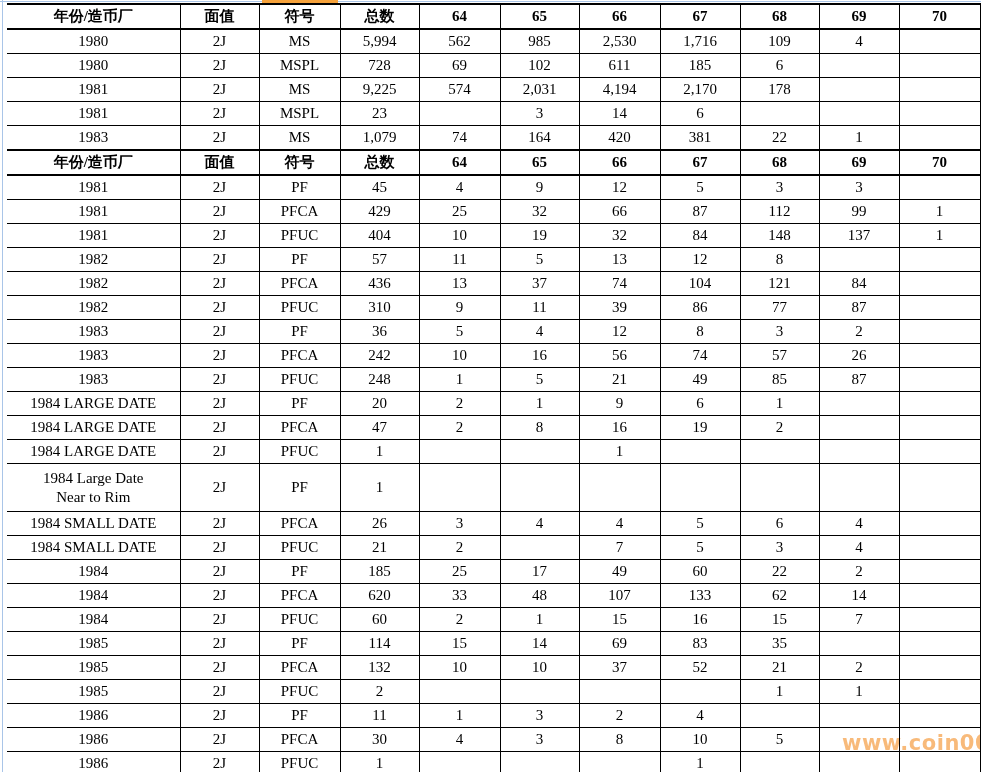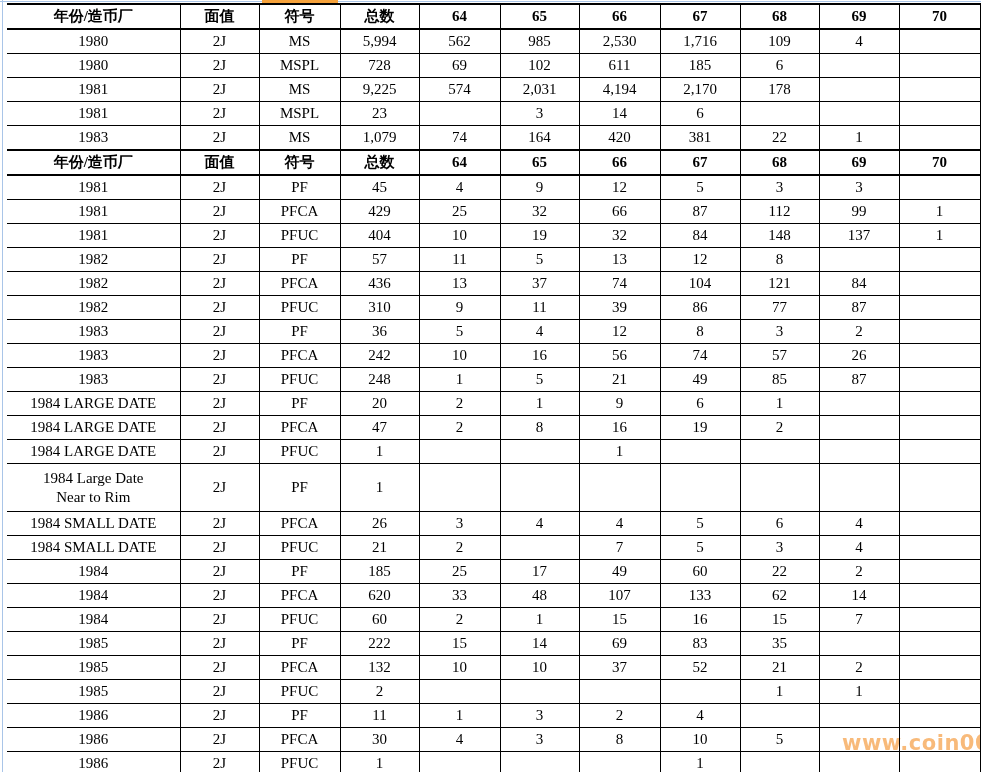--- a/index.html
+++ b/index.html
@@ -435,21 +435,21 @@
         <td>15</td>
         <td>16</td>
         <td>15</td>
         <td>7</td>
         <td></td>
       </tr>
       <tr>
         <td>1985</td>
         <td>2J</td>
         <td>PF</td>
-        <td>222</td>
+        <td>114</td>
         <td>15</td>
         <td>14</td>
         <td>69</td>
         <td>83</td>
         <td>35</td>
         <td></td>
         <td></td>
       </tr>
       <tr>
         <td>1985</td>

